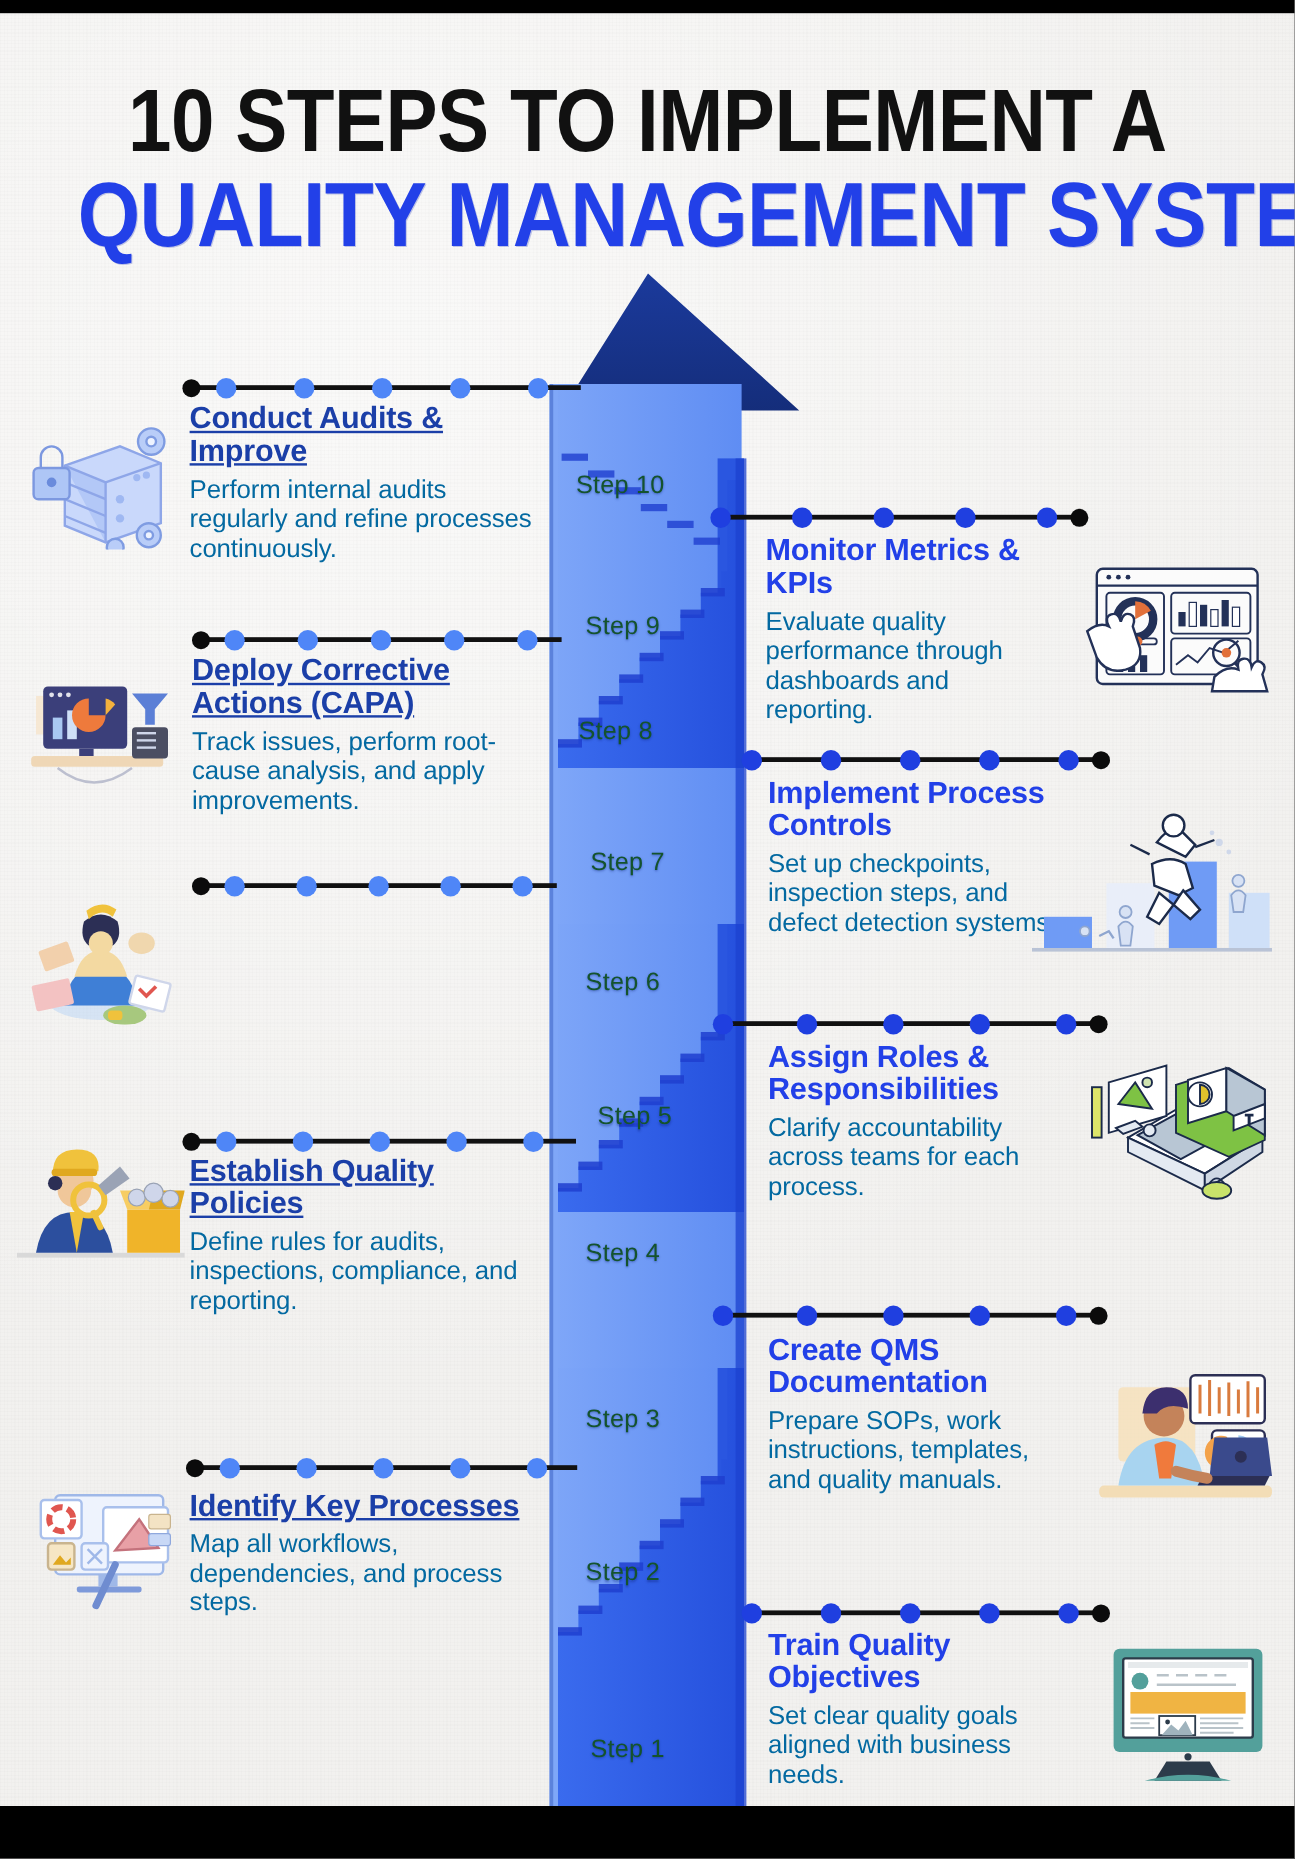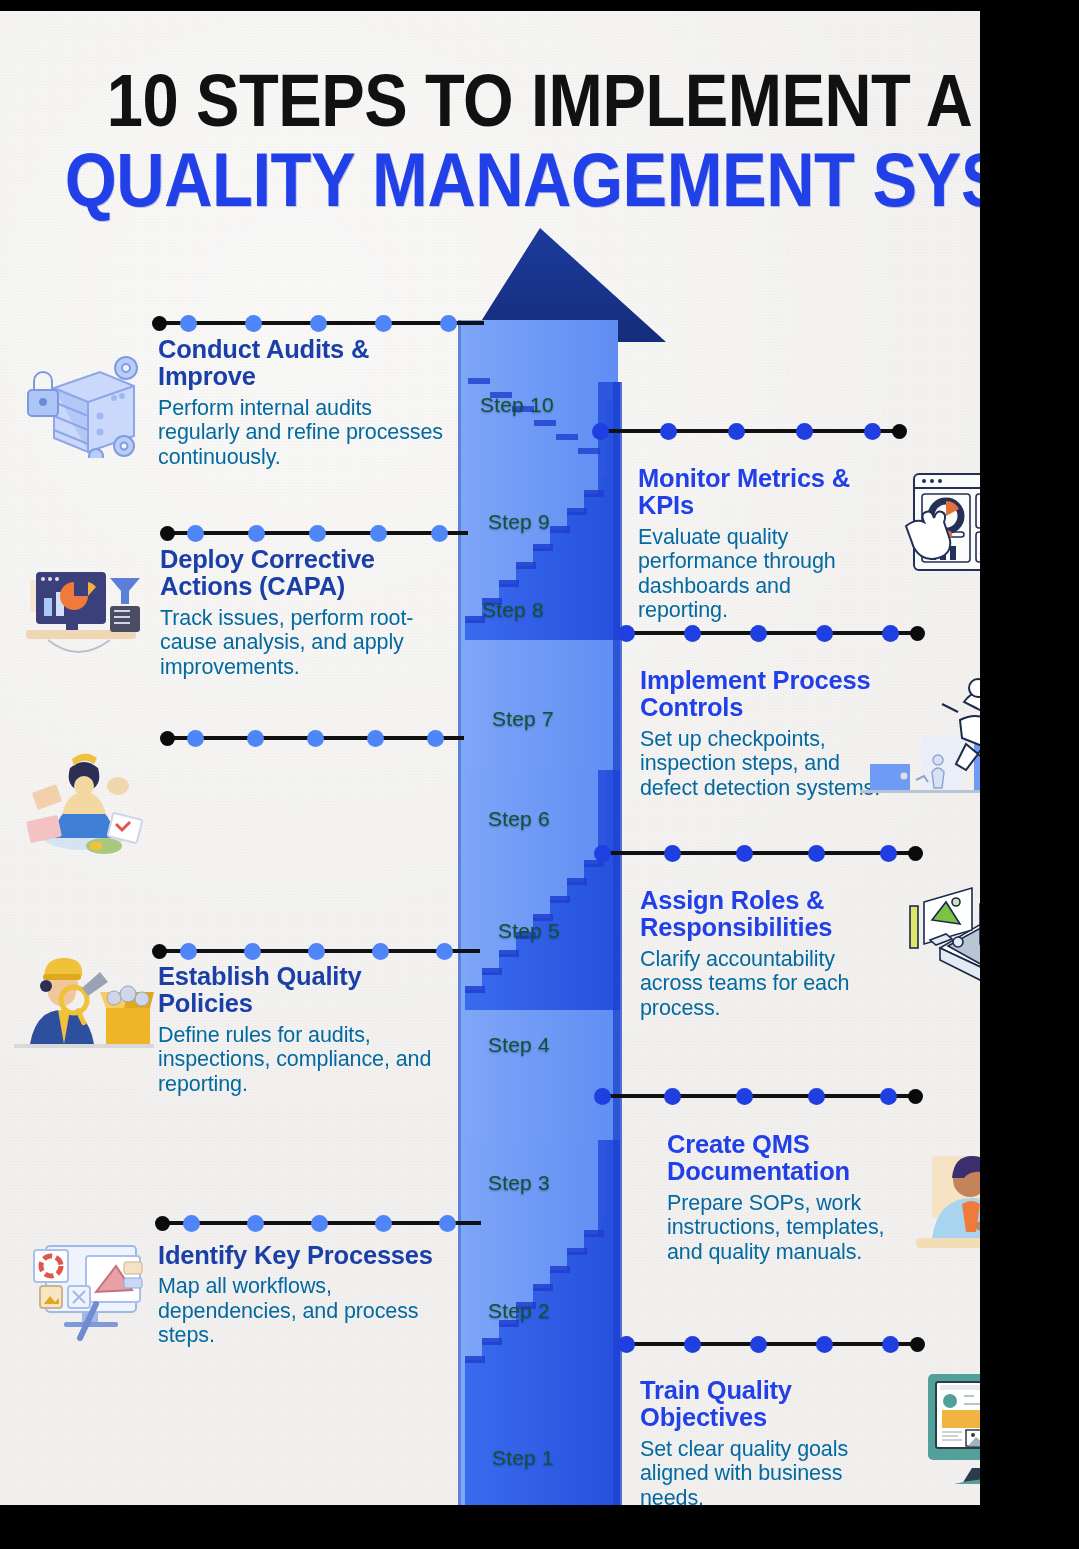--- a/index.html
+++ b/index.html
@@ -4,21 +4,21 @@
 <style>
   * { box-sizing: border-box; margin: 0; padding: 0; }
   html, body { background: #000; }
   body {
     font-family: "Liberation Sans", sans-serif;
     -webkit-font-smoothing: antialiased;
   }
 
   #poster {
     position: relative;
-    width: 980px;
+    width: 1079px;
     height: 1549px;
     background: #f2f1ef;
     overflow: hidden;
   }
   
   #poster::before {
     content: "";
     position: absolute; inset: 0;
     background-image:
       repeating-linear-gradient(0deg, rgba(0,0,0,.012) 0 1px, transparent 1px 3px),
@@ -108,22 +108,22 @@
     margin-bottom: 5px;
   }
   .block p {
     font-size: 21.5px;
     line-height: 1.14;
     color: #0369a1;
     font-weight: 500;
     letter-spacing: -.1px;
   }
   .block.left  { text-align: left; }
-  .block.right { text-align: left; margin-top: 19px; }
-  .h-navy  { color: #1b3fa8; }
+  .block.right { text-align: left; }
+  .h-navy  { color: #1b3fa8; text-decoration: underline; }
   .h-blue  { color: #2240e8; }
 
   
   .icon-box { position: absolute; z-index: 11; }
   .icon-box svg { display: block; }
 </style>
 </head>
 <body>
 
 <div id="poster">
@@ -364,21 +364,21 @@
   <div class="block right" style="left:640px; top:648px; width:242px;">
     <h3 class="h-blue">Implement Process Controls</h3>
     <p>Set up checkpoints, inspection steps, and defect detection systems.</p>
   </div>
 
   <div class="block right" style="left:640px; top:868px; width:250px;">
     <h3 class="h-blue">Assign Roles &amp; Responsibilities</h3>
     <p>Clarify accountability across teams for each process.</p>
   </div>
 
-  <div class="block right" style="left:667px; top:1112px; width:256px;">
+  <div class="block right" style="left:640px; top:1112px; width:256px;">
     <h3 class="h-blue">Create QMS Documentation</h3>
     <p>Prepare SOPs, work instructions, templates, and quality manuals.</p>
   </div>
 
   <div class="block right" style="left:640px; top:1358px; width:248px;">
     <h3 class="h-blue">Train Quality Objectives</h3>
     <p>Set clear quality goals aligned with business needs.</p>
   </div>
 
   <div class="icon-box" style="left:14px; top:338px;">

